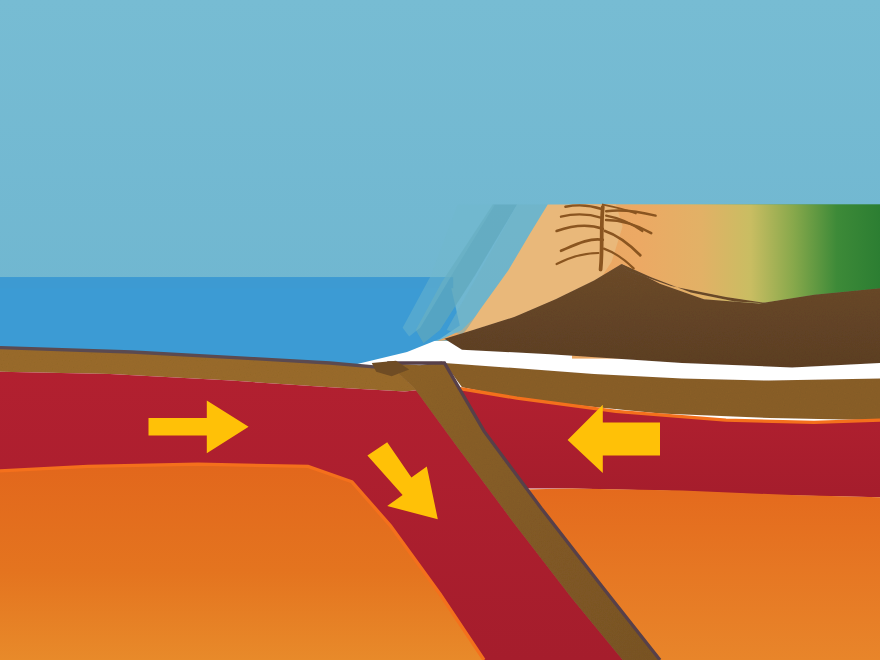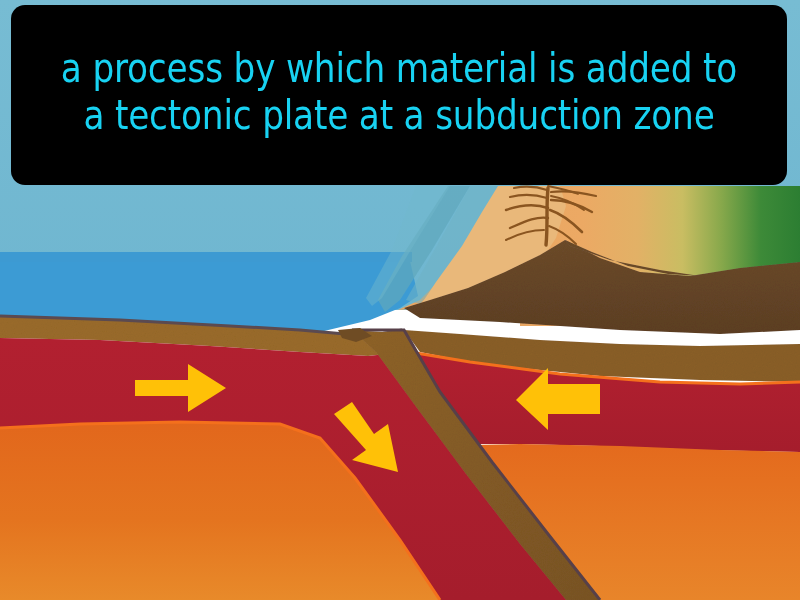--- a/index.html
+++ b/index.html
@@ -170,17 +170,14 @@
 
     <g>
       <path d="M 334,414 L 352,402 L 374,434 L 388,424 L 398,472 L 352,460 L 366,450 Z" fill="#ffc107"></path>
     </g>
 
     <g>
       <path d="M 600,384 L 548,384 L 548,368 L 516,400 L 548,430 L 548,414 L 600,414 Z" fill="#ffc107"></path>
     </g>
   </svg>
 
-  <div id="caption-box">
-    <div id="caption-text">a process by which material is added to a tectonic plate at a subduction zone</div>
-  </div>
 
 </div>
 
 </body></html>

